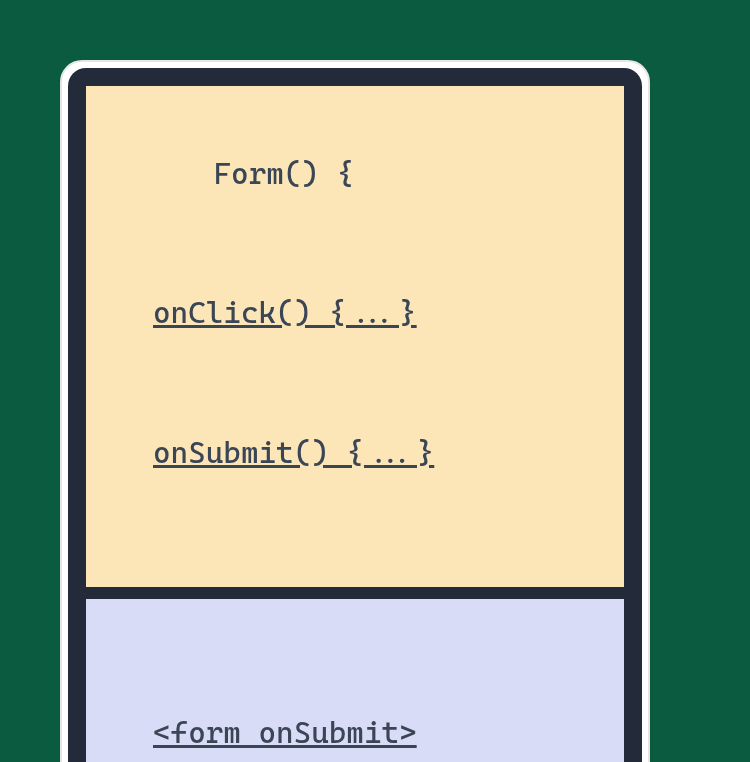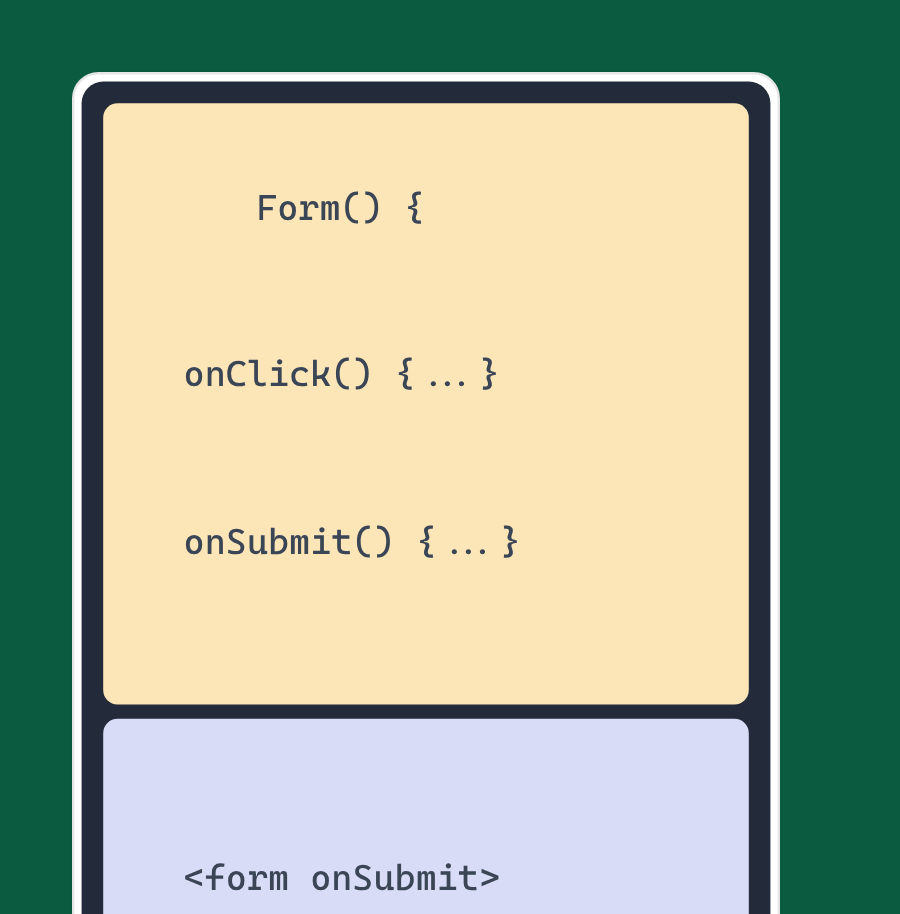--- a/index.html
+++ b/index.html
@@ -22,29 +22,29 @@
   }
   .inner {
     background: #232a39;
     border-radius: 18px;
     padding: 18px;
     display: flex;
     flex-direction: column;
     gap: 12px;
   }
   .block {
-    border-radius: 12px;
+    border-radius: 0;
     padding: 18px 22px;
     line-height: 1.55;
     white-space: pre;
     overflow: hidden;
   }
   .peach { background: #fce6b8; }
   .lavender { background: #d9dcf6; }
-  .indent1 { padding-left: 1.5em; display: block; }
+  .indent1 { padding-left: 1.5em; display: block; text-decoration: underline; }
 </style>
 </head>
 <body>
 
 <div class="card">
   <div class="inner">
 
     <div class="block peach">
       <span>Form() {</span><br>
       <span class="indent1">onClick() {...}</span>

